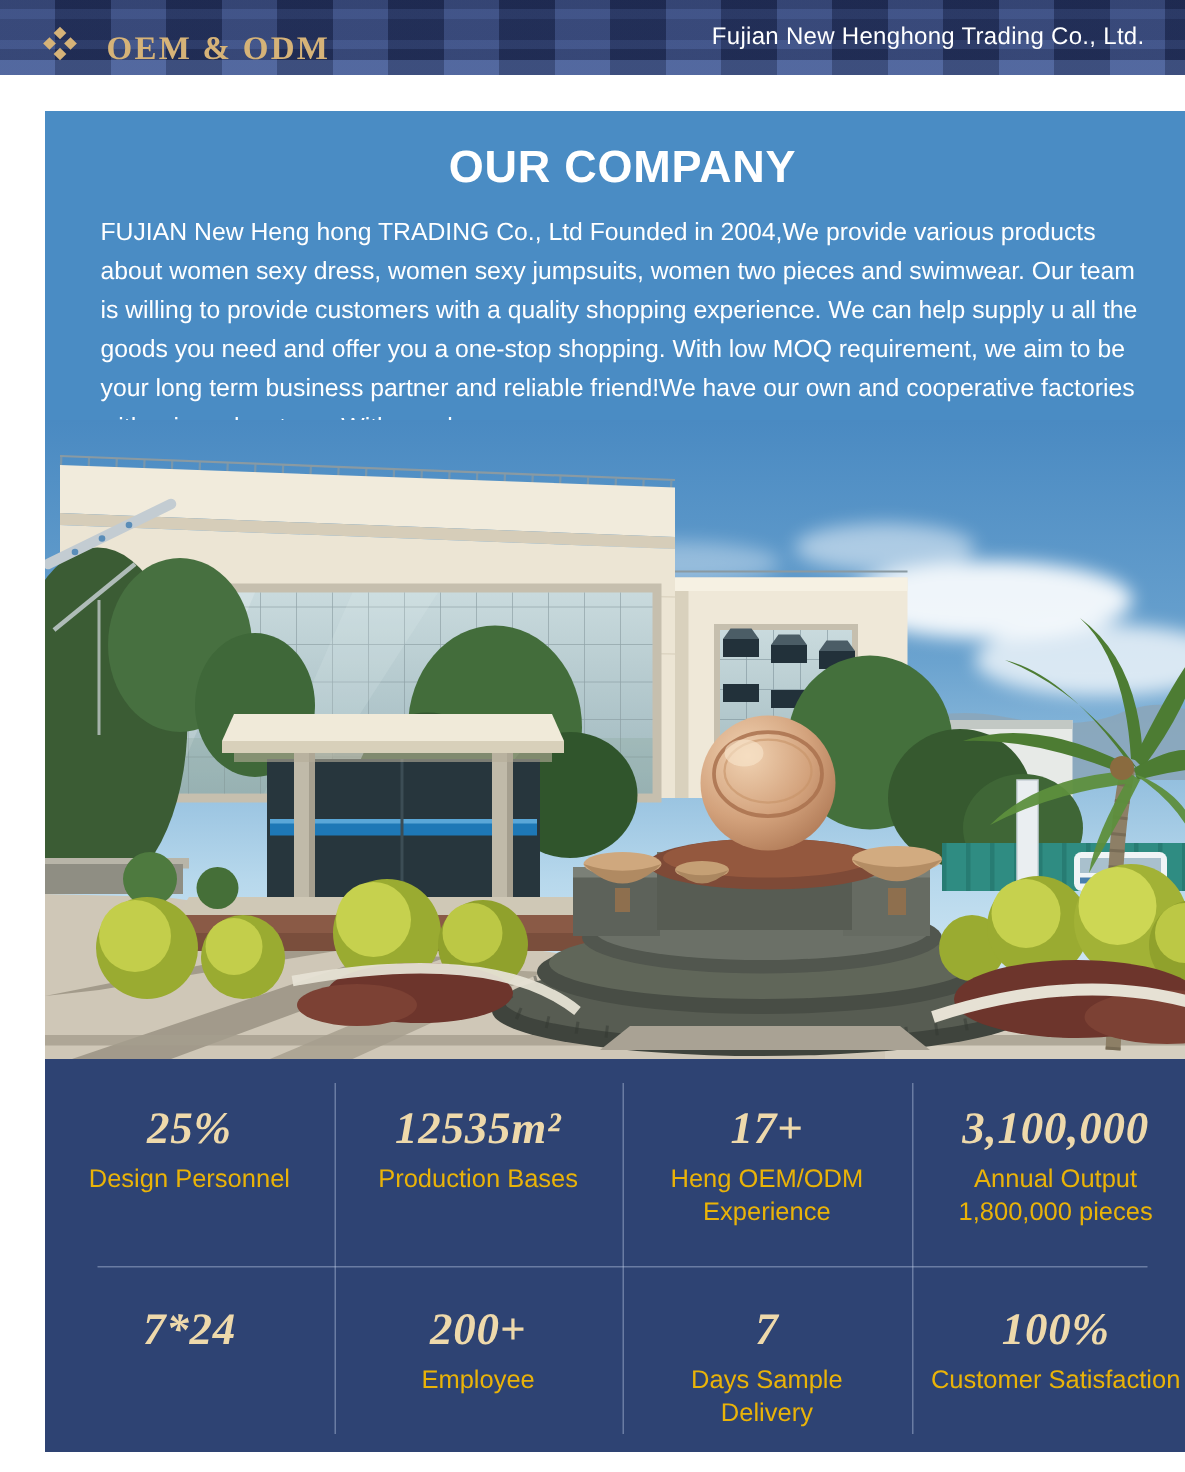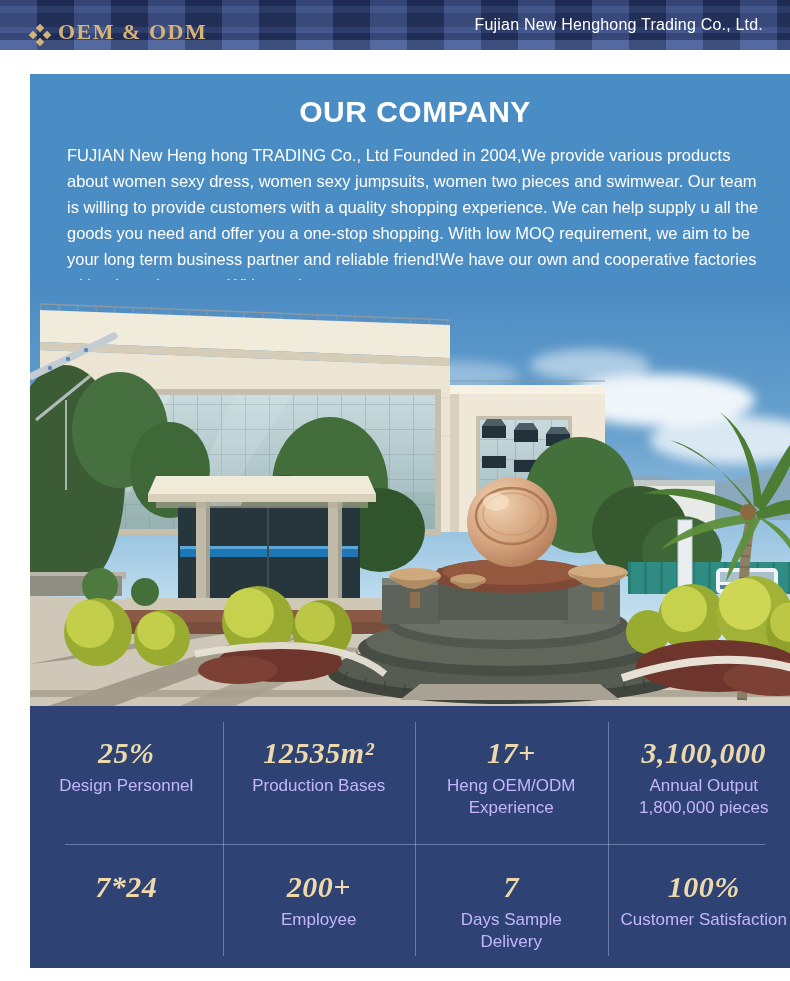--- a/index.html
+++ b/index.html
@@ -15,21 +15,21 @@
     background-image:
       repeating-linear-gradient(90deg, rgba(122,150,220,0.20) 0 37px, rgba(6,12,40,0.18) 37px 74px),
       repeating-linear-gradient(180deg,
         rgba(6,12,40,0.22) 0 6px,
         rgba(120,150,220,0.10) 6px 13px,
         rgba(6,12,40,0.10) 13px 27px,
         rgba(120,150,220,0.14) 27px 33px,
         rgba(6,12,40,0.16) 33px 40px,
         rgba(140,172,238,0.30) 40px 50px);
   }
-  .logo{display:flex;align-items:flex-end;gap:8px;margin-left:30px;margin-top:13px;}
+  .logo{display:flex;align-items:flex-start;gap:21px;margin-left:30px;margin-top:13px;}
   .logo-icon{position:relative;width:20px;height:20px;flex:0 0 auto;}
   .logo-icon i{position:absolute;width:6px;height:6px;background:#d6b378;transform:rotate(45deg);}
   .logo-icon i:nth-child(1){top:0;left:7px;}
   .logo-icon i:nth-child(2){top:7px;left:0;}
   .logo-icon i:nth-child(3){top:7px;right:0;}
   .logo-icon i:nth-child(4){bottom:0;left:7px;}
   .logo-text{
     font-family:"Liberation Serif", serif;font-weight:700;font-size:22px;
     color:#d6b378;letter-spacing:1.5px;white-space:nowrap;
   }
@@ -57,21 +57,21 @@
     display:grid;grid-template-columns:repeat(4,1fr);
     box-sizing:border-box;text-align:center;
   }
   .stats-row.row1{height:138px;padding-top:30px;}
   .stats-row.row2{height:100px;padding-top:26px;}
   .stat-value{
     font-family:"Liberation Serif", serif;font-style:italic;font-weight:700;
     font-size:30px;line-height:34px;color:#eed9ab;letter-spacing:0.5px;
   }
   .stat-label{
-    margin-top:5px;font-size:17px;line-height:22px;color:#c4b5fd;white-space:pre-line;
+    margin-top:5px;font-size:17px;line-height:22px;color:#eab308;white-space:pre-line;
   }
   .vdiv{position:absolute;top:16px;bottom:12px;width:1px;background:rgba(190,205,232,0.42);}
   .vdiv.v1{left:25%;} .vdiv.v2{left:50%;} .vdiv.v3{left:75%;}
   .hdiv{position:absolute;top:138px;left:35px;right:35px;height:1px;background:rgba(190,205,232,0.42);}
 </style>
 </head>
 <body>
 
 <div class="header">
   <div class="logo">

